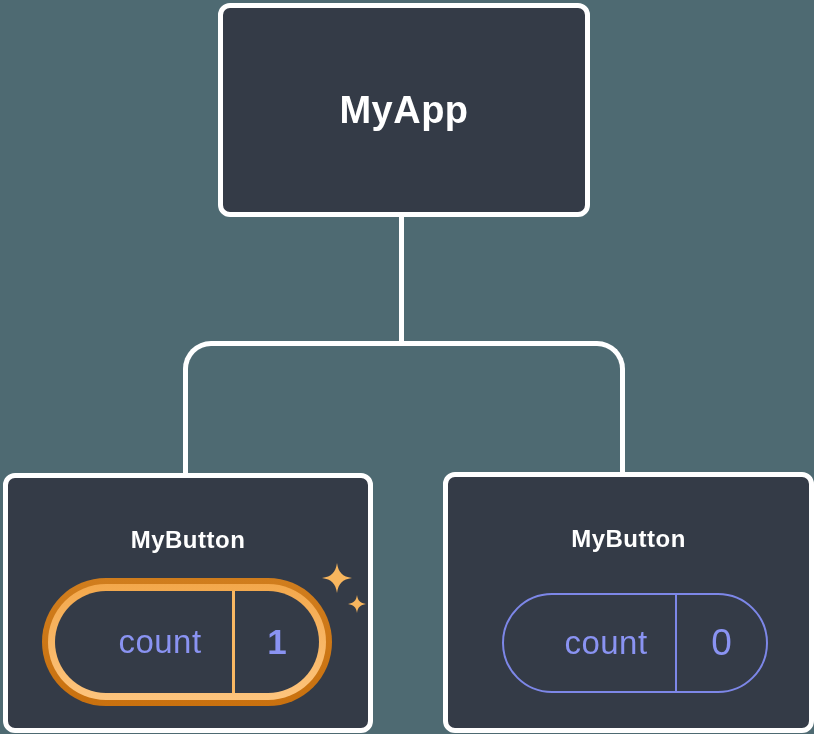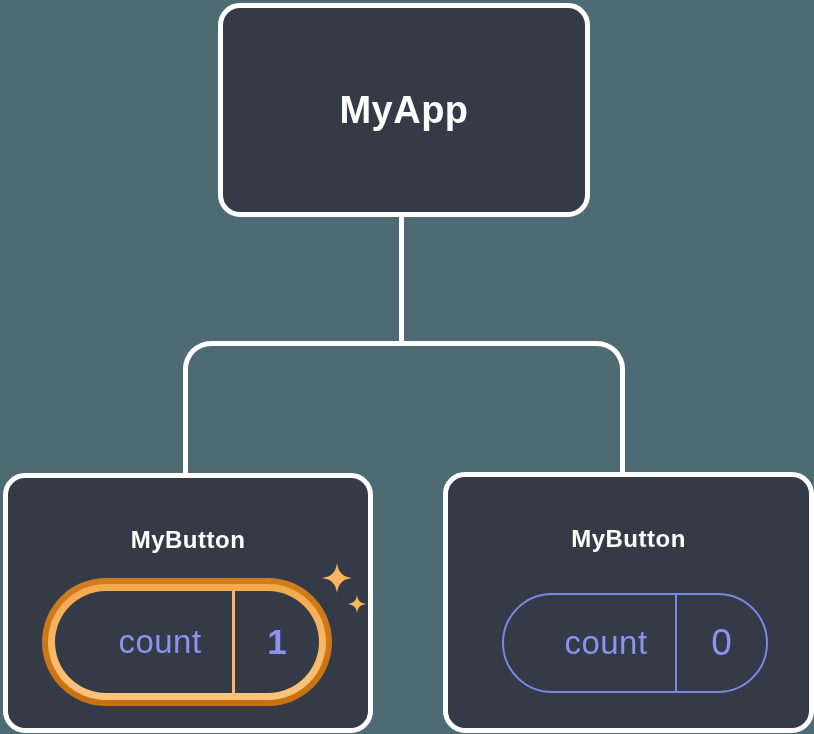--- a/index.html
+++ b/index.html
@@ -38,21 +38,21 @@
     border-bottom: none;
     border-radius: 28px 28px 0 0;
   }
 
   
   .node {
     position: absolute;
     box-sizing: border-box;
     background: var(--node-fill, #343b47);
     border: 5px solid var(--node-border, #ffffff);
-    border-radius: 22px;
+    border-radius: 12px;
   }
   .node-root {
     left: 218px;
     top: 3px;
     width: 372px;
     height: 214px;
     display: flex;
     align-items: center;
     justify-content: center;
   }

